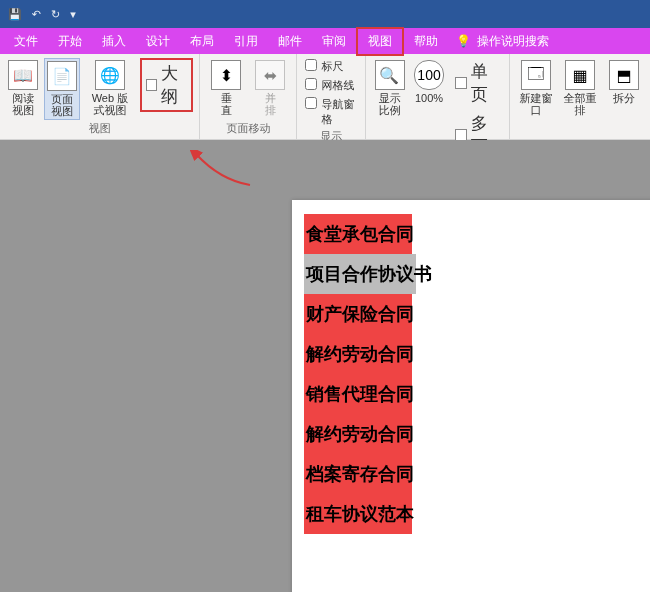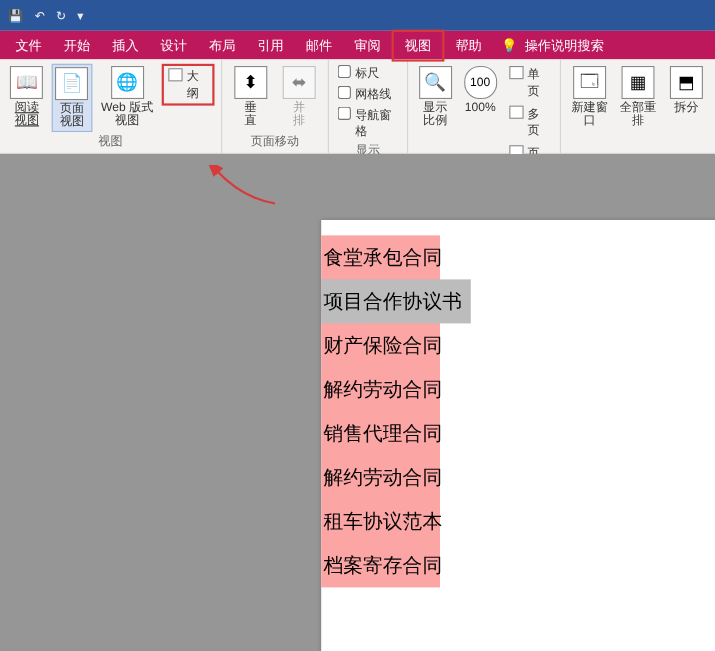--- a/index.html
+++ b/index.html
@@ -1,44 +1,44 @@
 <!DOCTYPE html>
 <html><head>
 <meta charset="utf-8">
 <style>
 * { margin: 0; padding: 0; box-sizing: border-box; }
 body { font-family: "Microsoft YaHei", SimSun, sans-serif; background: #fff; width: 650px; height: 592px; overflow: hidden; }
 .title-bar { background: #2b579a; height: 28px; display: flex; align-items: center; color: #fff; font-size: 11px; }
 .title-bar .qat { display: flex; gap: 10px; padding: 0 8px; align-items: center; }
 .title-bar .qat span { opacity: 0.9; cursor: pointer; }
 .title-bar .title { position: absolute; left: 50%; transform: translateX(-50%); }
-.menu-bar { background: #be185d; height: 26px; display: flex; align-items: center; padding: 0 4px; gap: 0; color: #fff; font-size: 12px; }
+.menu-bar { background: #d946ef; height: 26px; display: flex; align-items: center; padding: 0 4px; gap: 0; color: #fff; font-size: 12px; }
 .menu-item { padding: 4px 10px; cursor: pointer; position: relative; }
 .menu-item.hl { border: 2px solid #d73a3a; }
 .menu-help { display: flex; align-items: center; gap: 6px; margin-left: 8px; }
 .menu-help .bulb { font-size: 12px; }
 .ribbon { background: #f3f2f1; border-bottom: 1px solid #d4d4d4; height: 86px; display: flex; }
 .group { border-right: 1px solid #d4d4d4; padding: 4px 6px 2px; display: flex; flex-direction: column; justify-content: space-between; }
 .group-label { text-align: center; font-size: 11px; color: #666; padding: 1px 0; }
 .group-content { display: flex; align-items: flex-start; gap: 4px; flex: 1; }
 .btn-big { width: 40px; display: flex; flex-direction: column; align-items: center; gap: 2px; padding: 2px; cursor: pointer; }
 .btn-big.selected { background: #d5e1f2; border: 1px solid #9fb8dd; }
 .btn-big .ico { width: 30px; height: 30px; background: #fff; border: 1px solid #888; display: flex; align-items: center; justify-content: center; }
 .btn-big .lbl { font-size: 11px; color: #333; text-align: center; line-height: 12px; }
-.btn-small { display: flex; align-items: flex-start; gap: 4px; padding: 2px 4px; font-size: 11px; color: #333; cursor: pointer; }
+.btn-small { display: flex; align-items: center; gap: 4px; padding: 2px 4px; font-size: 17px; color: #333; cursor: pointer; }
 .btn-small .sico { width: 14px; height: 12px; background: #fff; border: 1px solid #888; display: inline-block; }
 .btn-small.hl { border: 2px solid #d73a3a; }
 .stack { display: flex; flex-direction: column; gap: 2px; }
 .chk { display: flex; align-items: flex-start; gap: 4px; font-size: 11px; color: #333; padding: 1px 2px; cursor: pointer; }
 .chk input { width: 12px; height: 12px; }
 .doc-area { position: relative; background: #969696; height: calc(592px - 28px - 26px - 86px); overflow: hidden; }
 .page-bg { position: absolute; left: 292px; top: 60px; background: #fff; width: 420px; height: 600px; box-shadow: 0 0 4px rgba(0,0,0,0.2); }
-.sel-block { position: absolute; left: 292px; top: 74px; width: 108px; background: #fca5a5; }
+.sel-block { position: absolute; left: 304px; top: 74px; width: 108px; background: #ef4444; font-weight: bold; }
 .sel-line { font-size: 18px; color: #000; padding: 8px 2px; white-space: nowrap; }
-.sel-line.w2 { width: 136px; background: #bcbcbc; position: relative; margin-right: -20px; }
+.sel-line.w2 { width: 112px; background: #bcbcbc; position: relative; margin-right: -20px; }
 .arrow { position: absolute; left: 190px; top: 10px; pointer-events: none; }
 .disabled { opacity: 0.45; }
 </style>
 </head>
 <body>
 
 <div class="title-bar">
   <div class="qat">
     <span>💾</span>
     <span>↶</span>
@@ -63,21 +63,21 @@
     <span>操作说明搜索</span>
   </div>
 </div>
 
 <div class="ribbon">
 
   <div class="group" style="min-width:200px;">
     <div class="group-content">
       <div class="btn-big">
         <div class="ico">📖</div>
-        <div class="lbl" style="white-space:pre-line;text-decoration:underline;">阅读
+        <div class="lbl" style="white-space:pre-line;">阅读
 视图</div>
       </div>
       <div class="btn-big selected">
         <div class="ico">📄</div>
         <div class="lbl">页面视图</div>
       </div>
       <div class="btn-big" style="width:60px;">
         <div class="ico">🌐</div>
         <div class="lbl">Web 版式视图</div>
       </div>
@@ -127,21 +127,21 @@
     <div class="group-label">显示</div>
   </div>
 
   <div class="group">
     <div class="group-content">
       <div class="btn-big">
         <div class="ico">🔍</div>
         <div class="lbl">显示比例</div>
       </div>
       <div class="btn-big">
-        <div class="ico" style="font-size:11px;border-radius:14px;">100</div>
+        <div class="ico" style="font-size:14px;border-radius:14px;">100</div>
         <div class="lbl">100%</div>
       </div>
       <div class="stack">
         <div class="btn-small">
           <span class="sico"></span>
           <span>单页</span>
         </div>
         <div class="btn-small">
           <span class="sico"></span>
           <span>多页</span>
@@ -186,16 +186,16 @@
   </svg>
 
   <div class="page-bg"></div>
   <div class="sel-block">
     <div class="sel-line">食堂承包合同</div>
     <div class="sel-line w2">项目合作协议书</div>
     <div class="sel-line">财产保险合同</div>
     <div class="sel-line">解约劳动合同</div>
     <div class="sel-line">销售代理合同</div>
     <div class="sel-line">解约劳动合同</div>
+    <div class="sel-line">档案寄存合同</div>
     <div class="sel-line">租车协议范本</div>
-    <div class="sel-line">档案寄存合同</div>
   </div>
 </div>
 
 </body></html>

